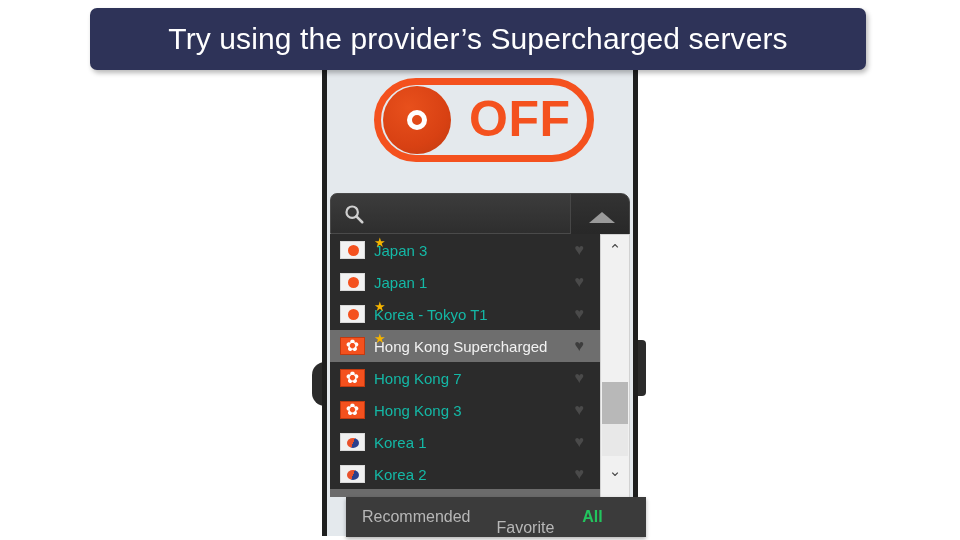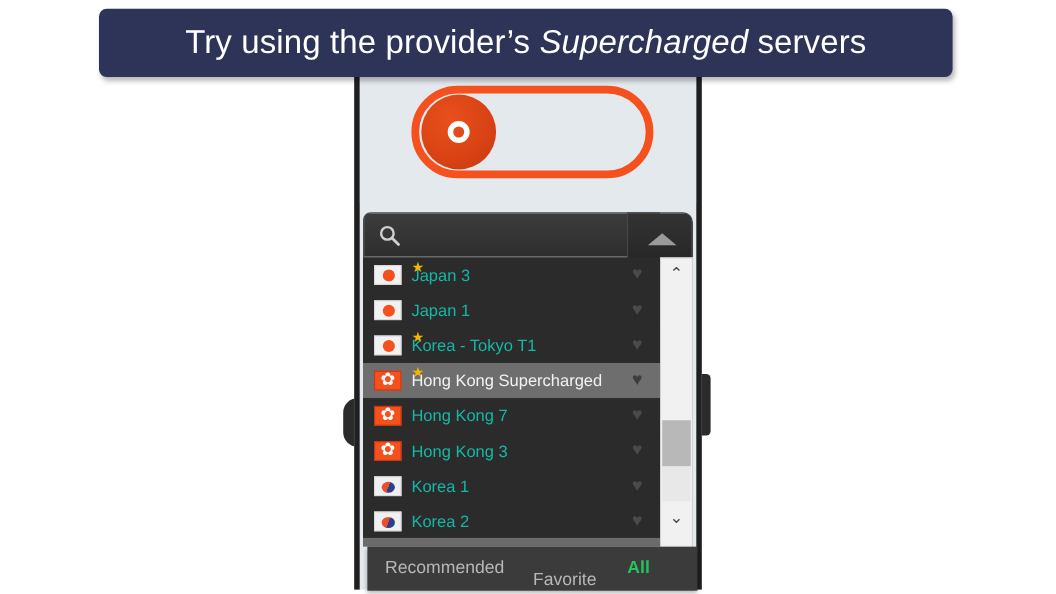--- a/index.html
+++ b/index.html
@@ -15,21 +15,21 @@
     position:absolute; left:90px; top:8px; width:776px; height:62px;
     background:#2e3358; border-radius:7px;
     box-shadow:2px 3px 5px rgba(0,0,0,.28);
     display:flex; align-items:center; justify-content:center;
     z-index:40;
   }
   #banner-text{
     color:#ffffff; font-size:30px; letter-spacing:.1px; white-space:nowrap;
     font-family:"Liberation Sans", sans-serif;
   }
-  #banner-text .em{ font-style:italic; }
+  #banner-text .em{ }
 
   
   #app{
     position:absolute; left:322px; top:62px; width:316px; height:474px;
     background:#e4e9ed;
     border-left:5px solid #1f1f1f;
     border-right:5px solid #1f1f1f;
     overflow:hidden;
     z-index:10;
   }
@@ -176,21 +176,21 @@
   }
 
   
   #list-bottom-strip{
     position:absolute; left:0; top:296px; width:270px; height:8px;
     background:#6b6b6b;
   }
 
   
   #tabs{
-    position:absolute; left:4px; top:304px; width:300px; height:40px;
+    position:absolute; left:16px; top:304px; width:300px; height:40px;
     background:#3b3b3b;
     display:flex; align-items:center;
     box-shadow:0 2px 4px rgba(0,0,0,.3);
   }
   .tab{
     color:#b7b7b7; font-size:16px; white-space:nowrap;
     font-family:"Liberation Sans", sans-serif;
   }
   #tab-recommended{ margin-left:16px; }
   #tab-favorite{ margin-left:26px;margin-top:22px; }
@@ -204,20 +204,21 @@
   <div class="peek" id="peek-left"></div>
   <div class="peek" id="peek-right"></div>
   <div id="peek-right-glyph">e</div>
 
   <div id="app">
 
     <div id="toggle-area">
       <div id="toggle-pill"></div>
       <div id="toggle-knob"></div>
       <div id="toggle-knob-ring"></div>
+      <div id="toggle-label">OFF</div>
     </div>
 
   </div>
 
   <div id="panel">
 
     <div id="search-row">
       <svg id="search-icon" viewBox="0 0 24 24">
         <circle cx="10" cy="10" r="6.2" fill="none" stroke="#cfcfcf" stroke-width="2.4"></circle>
         <line x1="14.6" y1="14.6" x2="21" y2="21" stroke="#cfcfcf" stroke-width="2.8" stroke-linecap="round"></line>

